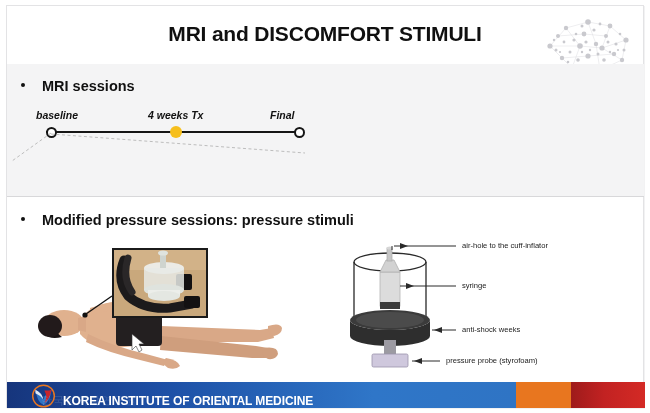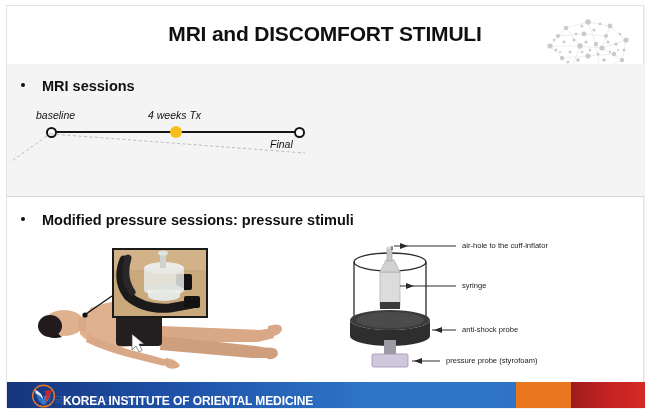--- a/index.html
+++ b/index.html
@@ -92,21 +92,21 @@
   
   .timeline-wrap {
     position: absolute;
     left: 30px; top: 103px;
     width: 290px; height: 90px;
   }
   .tl-label {
     position: absolute;
     font-size: 10.5px;
     font-style: italic;
-    font-weight: normal;
+    font-weight: bold;
     color: #111;
     white-space: nowrap;
     text-align: center;
   }
   .tl-axis {
     position: absolute;
     left: 16px; top: 28px;
     width: 258px; height: 2.4px;
     background: #151515;
   }
@@ -348,21 +348,21 @@
 
   <div class="bullet-row" id="sec1-head">
     <span class="bullet-dot"></span>
     <span class="bullet-head">MRI sessions</span>
   </div>
 
   <div class="timeline-wrap">
 
     <div class="tl-label" style="left:6px; top:6px;">baseline</div>
     <div class="tl-label" style="left:118px; top:6px;">4 weeks Tx</div>
-    <div class="tl-label" style="left:240px; top:6px;margin-top:29px;">Final</div>
+    <div class="tl-label" style="left:240px; top:6px;">Final</div>
 
     <div class="tl-axis"></div>
     <div class="tl-node open" style="left:16px;"></div>
     <div class="tl-node filled" style="left:140px;"></div>
     <div class="tl-node open" style="left:264px;"></div>
 
     <svg class="fan">
       <line x1="21" y1="2" x2="-18" y2="30" stroke="#bdbdbd" stroke-width="1" stroke-dasharray="3,2.5"></line>
       <line x1="21" y1="3" x2="275" y2="22" stroke="#bdbdbd" stroke-width="1" stroke-dasharray="3,2.5"></line>
     </svg>
@@ -465,21 +465,21 @@
 
       <line x1="96" y1="90" x2="120" y2="90" stroke="#2a2a2a" stroke-width="1"></line>
       <path d="M98 90 L106 87 L106 93 Z" fill="#2a2a2a"></path>
 
       <line x1="76" y1="121" x2="104" y2="121" stroke="#2a2a2a" stroke-width="1"></line>
       <path d="M78 121 L86 118 L86 124 Z" fill="#2a2a2a"></path>
     </svg>
 
     <div class="lbl" style="left:126px; top:1px;">air-hole to the cuff-inflator</div>
     <div class="lbl" style="left:126px; top:41px;">syringe</div>
-    <div class="lbl" style="left:126px; top:85px;">anti-shock probe</div>
+    <div class="lbl" style="left:126px; top:85px;">anti-shock weeks</div>
     <div class="lbl" style="left:110px; top:116px;">pressure probe (styrofoam)</div>
   </div>
 
   <div class="footer">
     <div class="f-blue">
       <div class="f-ghost">한국한의학연구원</div>
       <svg class="f-logo" viewBox="0 0 30 26">
         <circle cx="15" cy="13" r="12" fill="none" stroke="#e8761f" stroke-width="1.6"></circle>
         <path d="M6 6 Q14 10 15 18 Q16 10 24 6 Q22 20 15 23 Q8 20 6 6 Z" fill="#2f74c4"></path>
         <path d="M16 7 Q22 7 24 6 Q22 16 16 21 Q20 14 16 7 Z" fill="#c9242a"></path>

